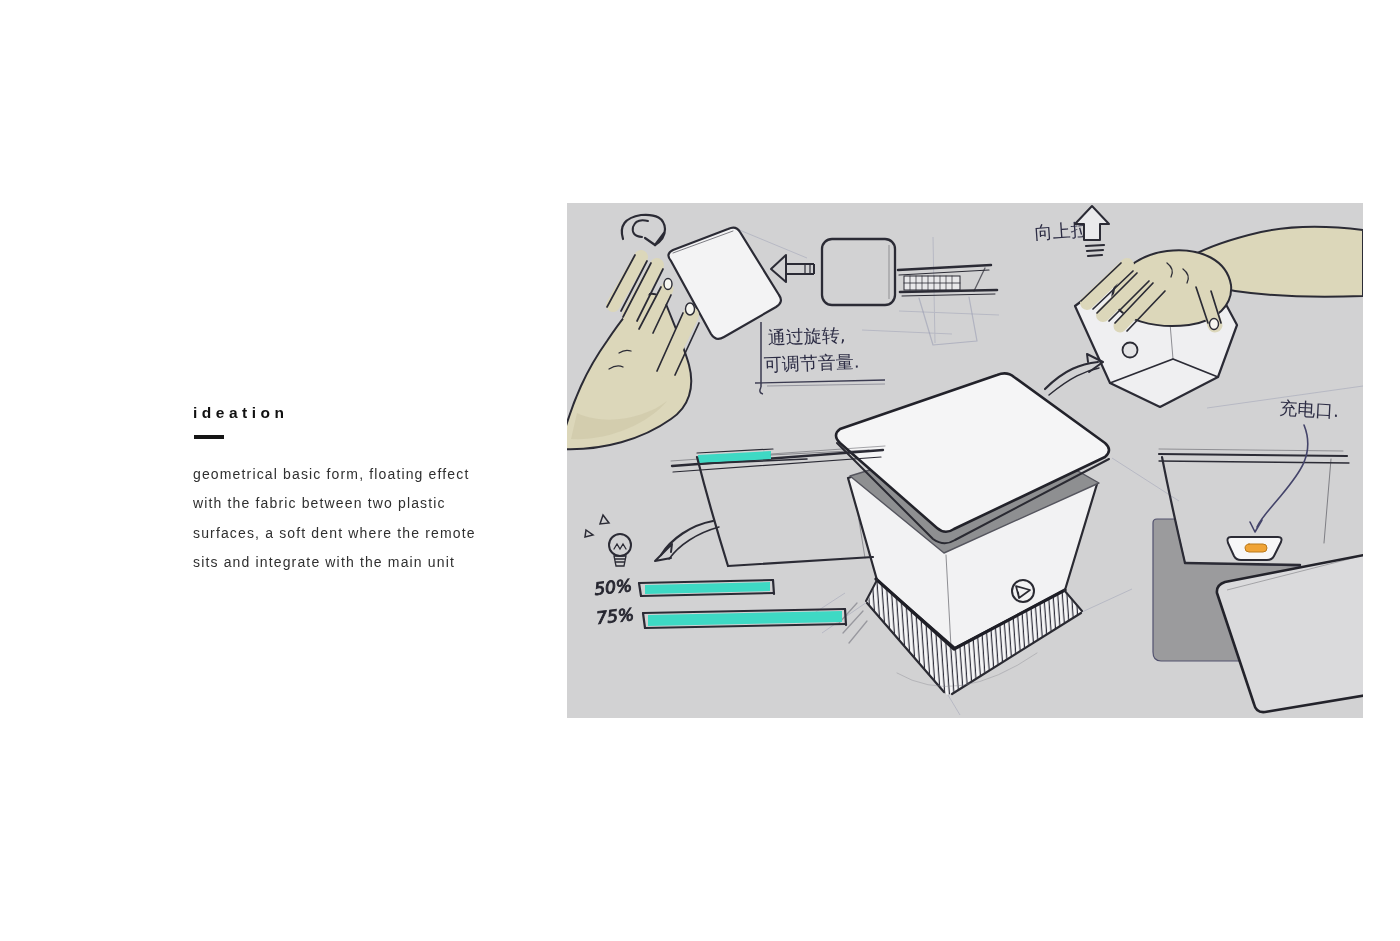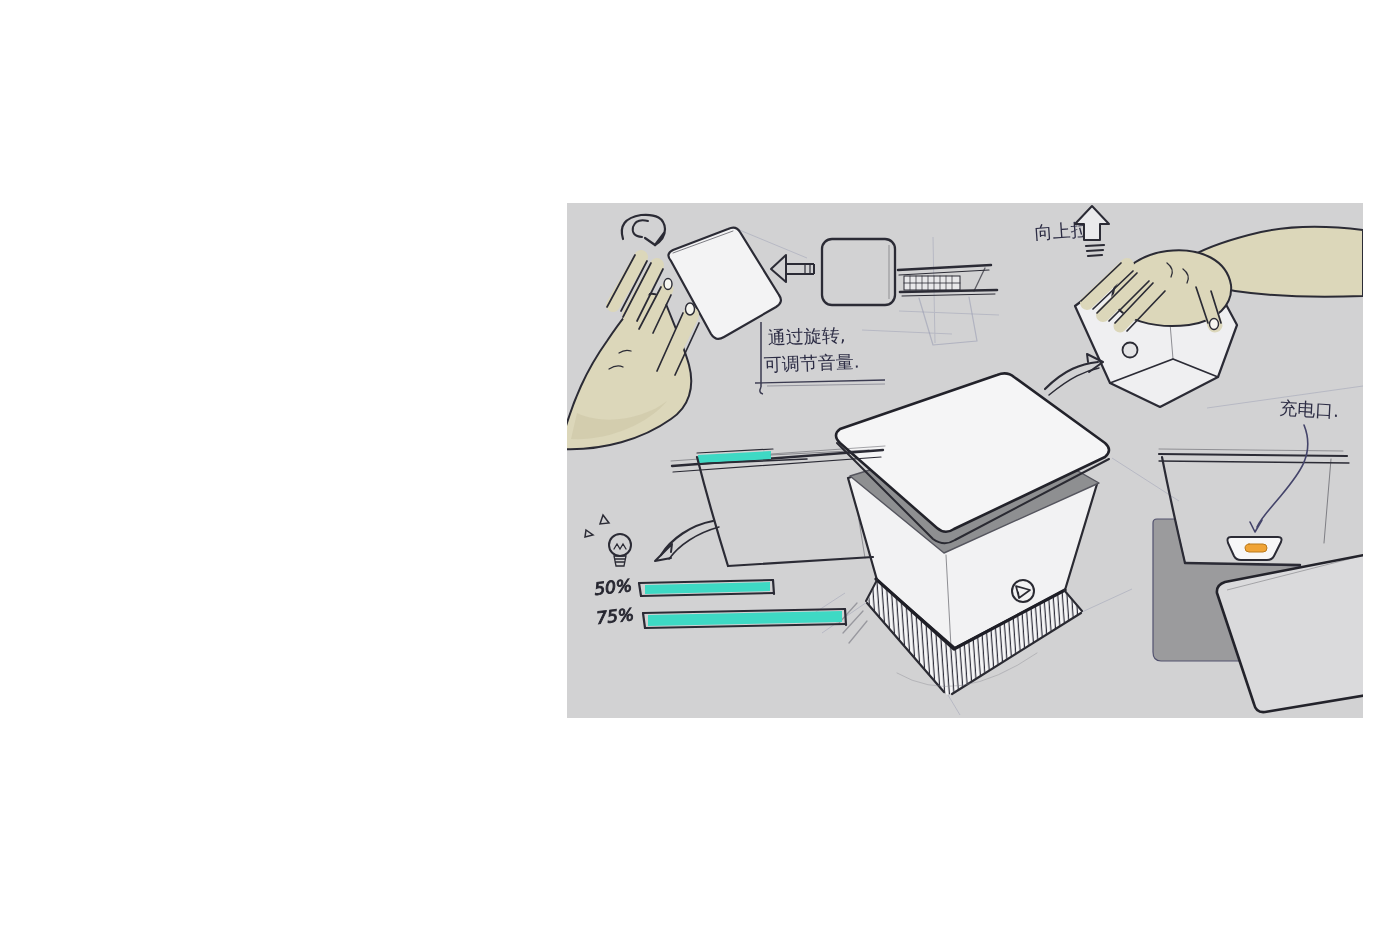--- a/index.html
+++ b/index.html
@@ -15,20 +15,30 @@
   .panel{position:absolute;left:567px;top:203px;width:796px;height:515px;background:#d2d2d3;}
   svg text{font-family:"DejaVu Sans",sans-serif;}
   .cjk{font-size:18px;fill:#2c2c44;}
   .pct{font-size:17px;font-style:italic;fill:#1f1f28;}
 </style>
 </head>
 <body>
 
 <div class="page">
 
+  <section class="intro">
+    <h1>ideation</h1>
+    <div class="title-rule"></div>
+    <div class="body-copy">
+      <div>geometrical basic form, floating effect</div>
+      <div>with the fabric between two plastic</div>
+      <div>surfaces, a soft dent where the remote</div>
+      <div>sits and integrate with the main unit</div>
+    </div>
+  </section>
 
   <figure class="panel" style="margin:0">
     <svg width="796" height="515" viewBox="0 0 796 515">
       <defs>
         <pattern id="hatch" width="4.6" height="14" patternUnits="userSpaceOnUse" patternTransform="rotate(-4)">
           <line x1="2.2" y1="0" x2="2.2" y2="14" stroke="#2e2e3a" stroke-width="1.2"></line>
         </pattern>
       </defs>
 
       <g stroke="#8f93ad" stroke-width="1" opacity="0.4" fill="none">

